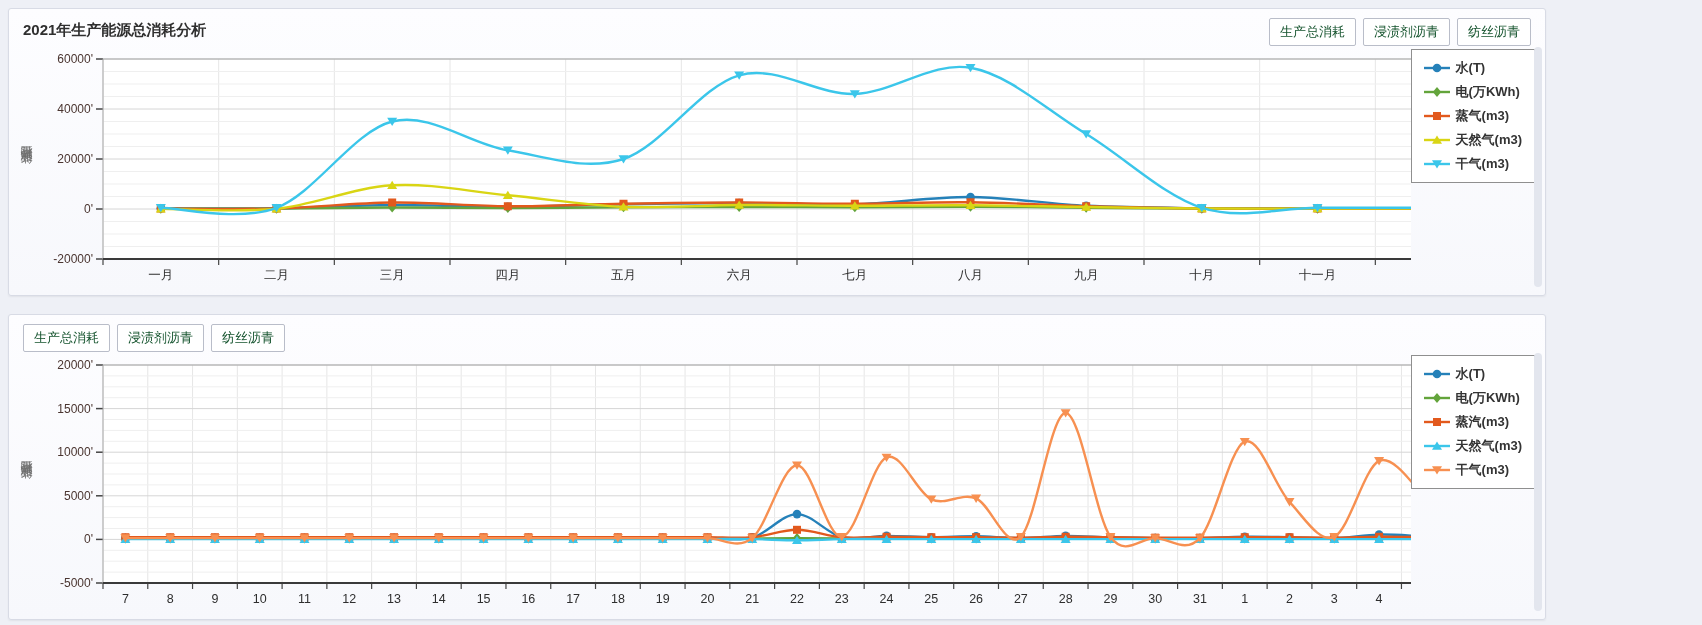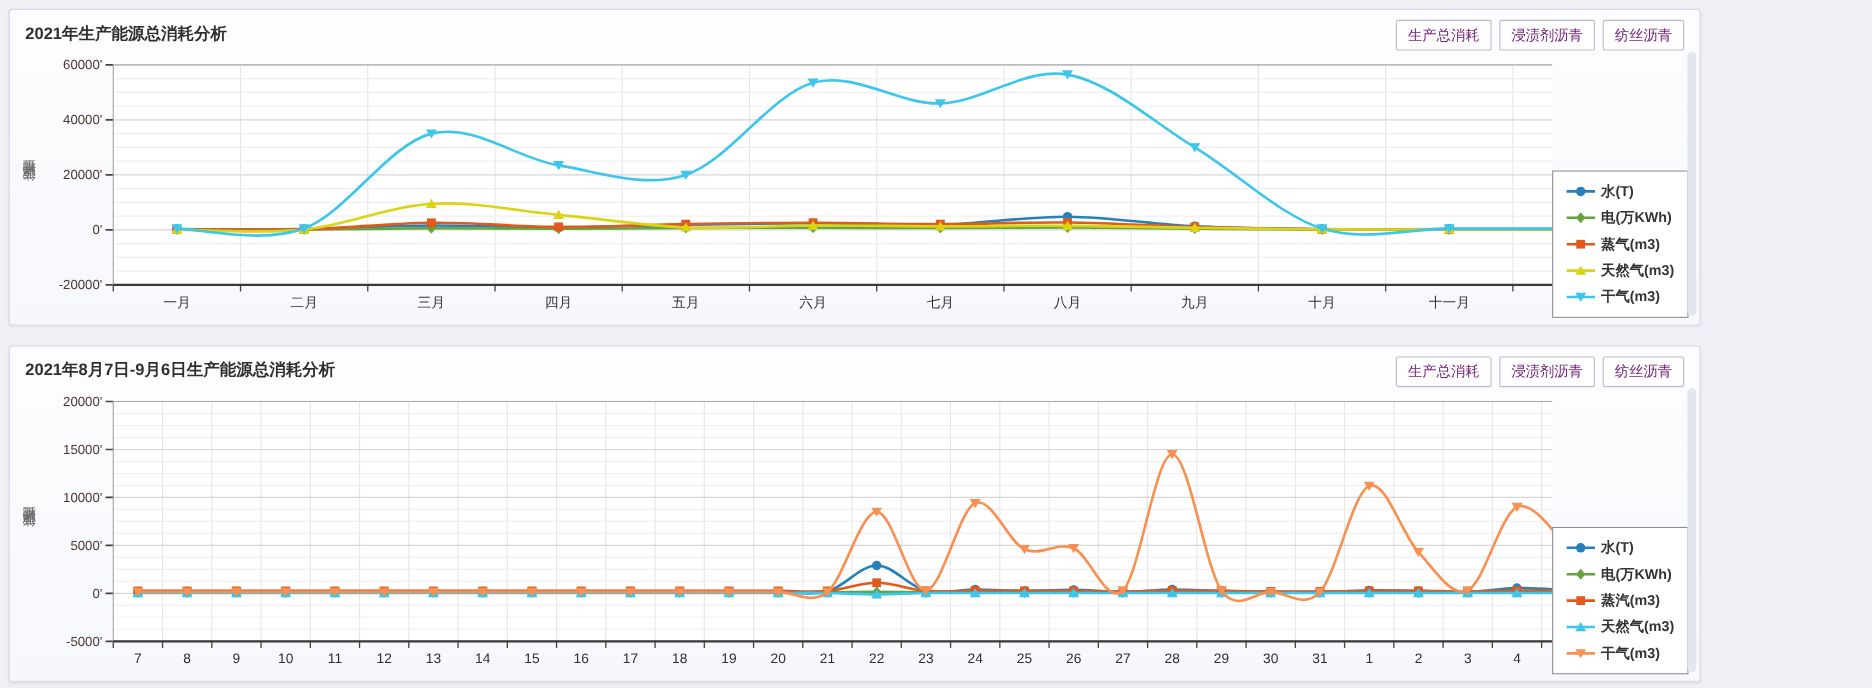--- a/index.html
+++ b/index.html
@@ -19,32 +19,32 @@
   }
   .panel + .panel { margin-top: 18px; }
   .panel-header {
     display: flex; justify-content: space-between; align-items: flex-start;
     padding: 9px 14px 1px 14px;
   }
   .panel-title { font-size: 15px; font-weight: bold; color: #2f2f2f; padding-top: 3px; }
   .btn-group { display: flex; gap: 7px; }
   .btn {
     background: #fff; border: 1px solid #b9bdc9; border-radius: 2px;
-    color: #701a75; font-size: 13px; padding: 4px 10px; cursor: pointer;
+    color: #14532d; font-size: 13px; padding: 4px 10px; cursor: pointer;
     font-family: "Liberation Sans", sans-serif;
   }
   .chart-row { display: flex; align-items: stretch; padding: 2px 10px 6px 8px; }
   .y-title {
     width: 20px; display: flex; align-items: center; justify-content: center;
     writing-mode: vertical-rl; transform: rotate(180deg);
     font-size: 12px; color: #6e6e6e; letter-spacing: 2px;
   }
   svg.chart { display: block; background: transparent; }
   svg text { font-family: "Liberation Sans", "DejaVu Sans", sans-serif; }
-  .legend-col { flex: 1; display: flex; align-items: flex-end; justify-content: center; }
+  .legend-col { flex: 1; display: flex; align-items: flex-start; justify-content: center; }
   .legend-box {
     border: 1px solid #8f8f8f; background: #fff; padding: 9px 12px;
     display: flex; flex-direction: column; gap: 6px;
   }
   .legend-item { display: flex; align-items: center; gap: 6px; cursor: pointer; }
   .legend-item span.lbl { font-size: 13px; font-weight: bold; color: #333; white-space: nowrap; }
   .panel-scrollbar {
     position: absolute; right: 3px; top: 38px; bottom: 8px; width: 8px;
     background: #e3e6ee; border-radius: 4px;
   }
@@ -246,21 +246,20 @@
             <span class="lbl">干气(m3)</span>
           </div>
         </div>
     </div>
   </div>
   <div class="panel-scrollbar"></div>
 </div>
 
 <div class="panel">
   <div class="panel-header">
-    <div class="panel-title">2021年8月7日-9月6日生产能源总消耗分析</div>
     <div class="btn-group">
       <button class="btn">生产总消耗</button>
       <button class="btn">浸渍剂沥青</button>
       <button class="btn">纺丝沥青</button>
     </div>
   </div>
   <div class="chart-row">
     <div class="y-title">能源消耗量</div>
     <svg class="chart" id="chart1" width="1462" height="258">
         <rect x="66" y="10" width="1388" height="218" fill="#ffffff"></rect>

